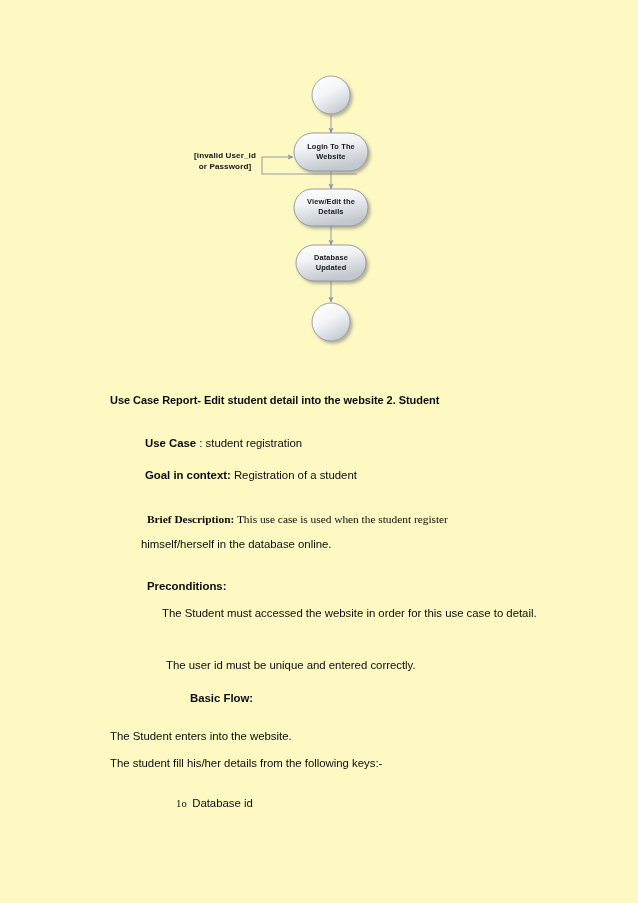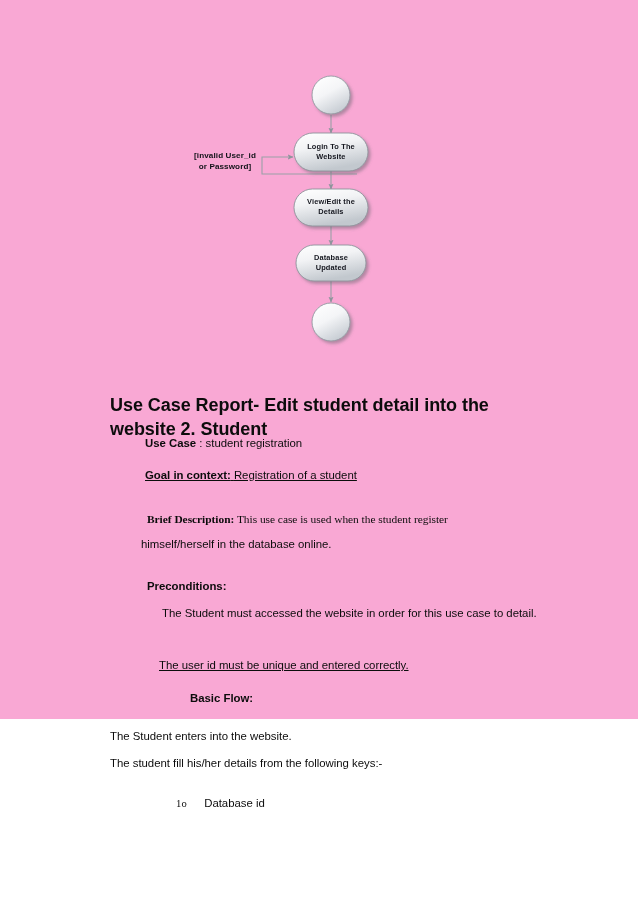--- a/index.html
+++ b/index.html
@@ -14,22 +14,22 @@
     overflow: hidden;
     font-family: "Liberation Sans", sans-serif;
     color: #0c0c0c;
     -webkit-font-smoothing: antialiased;
   }
 
   
   .page {
     position: relative;
     width: 638px;
-    height: 719px;
-    background: #f9a8d4;
+    height: 903px;
+    background: #fef9c3;
   }
 
   
   .diagram-wrap {
     position: absolute;
     left: 0;
     top: 0;
     width: 638px;
     height: 370px;
   }
@@ -60,60 +60,60 @@
     left: 0;
     top: 370px;
     width: 638px;
   }
 
   .heading {
     position: absolute;
     left: 110px;
     top: 23px;
     width: 440px;
-    font-size: 18px;
+    font-size: 11px;
     font-weight: bold;
     line-height: 1.35;
     letter-spacing: -0.05px;
   }
 
   .line {
     position: absolute;
     font-size: 11.4px;
     line-height: 1.5;
     letter-spacing: -0.02px;
   }
   .line b { font-weight: bold; }
 
   .l-usecase   { left: 145px; top: 65px;  width: 420px; }
-  .l-goal      { left: 145px; top: 97px;  width: 420px; text-decoration: underline; }
+  .l-goal      { left: 145px; top: 97px;  width: 420px; }
 
   .l-brief     { left: 147px; top: 141px; width: 400px; font-family: Liberation Serif, serif; }
   .l-brief2    { left: 141px; top: 166px; width: 420px; }
 
   .l-precond   { left: 147px; top: 208px; width: 420px; }
 
   .l-pc1 {
     left: 162px; top: 235px; width: 388px;
     text-align: justify;
     line-height: 1.55;
   }
-  .l-pc2       { left: 159px; top: 287px; width: 420px; text-decoration: underline; }
+  .l-pc2       { left: 166px; top: 287px; width: 420px; }
 
   .l-basic     { left: 146px; top: 320px; width: 420px; margin-left: 44px; }
 
   .l-bf1       { left: 110px; top: 358px; width: 480px; }
   .l-bf2       { left: 110px; top: 385px; width: 480px; }
 
   .l-bullet    { left: 176px; top: 425px; width: 420px; }
   .bullet-mark {
     font-family: "Liberation Serif", serif;
     font-size: 10.6px;
     letter-spacing: 0.3px;
-    padding-right: 17px;
+    padding-right: 5px;
   }
 </style>
 </head>
 <body>
 
 <div class="page">
 
   <div class="diagram-wrap">
     <svg class="diagram-svg" width="638" height="370" viewBox="0 0 638 370" xmlns="http://www.w3.org/2000/svg">
       <defs>

